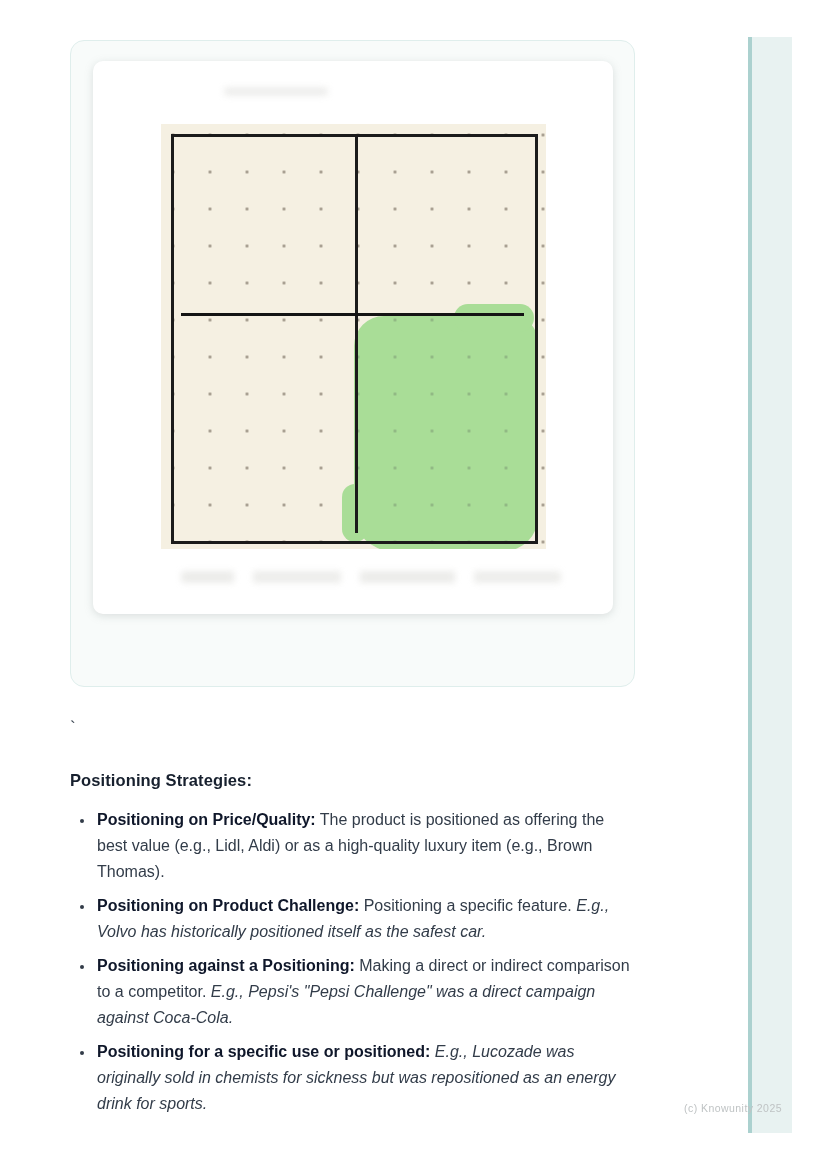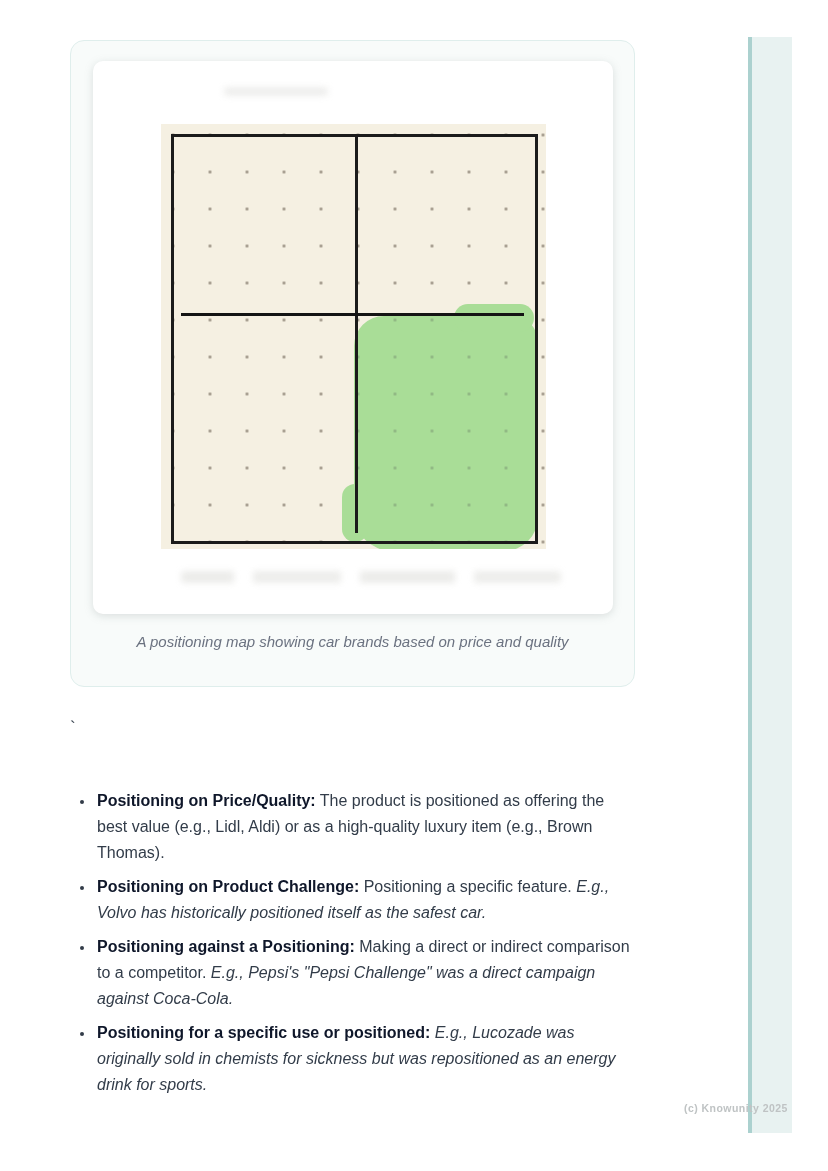--- a/index.html
+++ b/index.html
@@ -110,47 +110,47 @@
     font-size: 16px; line-height: 26px; color: #323c49;
     margin-bottom: 8px; padding-left: 2px;
   }
   .strategy-list li::marker { color: #323c49; font-size: 14px; }
   .bullet-lead { font-weight: 700; color: #0f172a; }
   .bullet-italic { font-style: italic; }
 
   .watermark {
     position: absolute; left: 684px; top: 1102px;
     font-size: 10.5px; color: #bfc3c4; letter-spacing: .45px;
-    z-index: 5; white-space: nowrap; font-weight: bold;
+    z-index: 5; white-space: nowrap;
   }
 </style>
 </head>
 <body>
 
 <div class="page">
 
   <div class="scroll-strip"></div>
 
   <div class="figure-card">
     <div class="image-card">
       <div class="smudge-top"></div>
       <div class="photo">
         <div class="green-blob"></div>
         <div class="quad-rect"></div>
         <div class="v-line"></div>
         <div class="h-line"></div>
       </div>
       <div class="smudge-bottom"></div>
     </div>
-    <div class="figure-caption">A positioning map showing car brands based on price and quality</div>
   </div>
 
   <div class="stray-char">`</div>
 
   <div class="text-block">
+    <div class="section-heading">Positioning Strategies:</div>
     <ul class="strategy-list">
       <li>
         <span class="bullet-lead">Positioning on Price/Quality:</span>
         <span class="bullet-body">The product is positioned as offering the best value (e.g., Lidl, Aldi) or as a high-quality luxury item (e.g., Brown Thomas).</span>
         <span class="bullet-italic"></span>
       </li>
       <li>
         <span class="bullet-lead">Positioning on Product Challenge:</span>
         <span class="bullet-body">Positioning a specific feature.</span>
         <span class="bullet-italic">E.g., Volvo has historically positioned itself as the safest car.</span>

